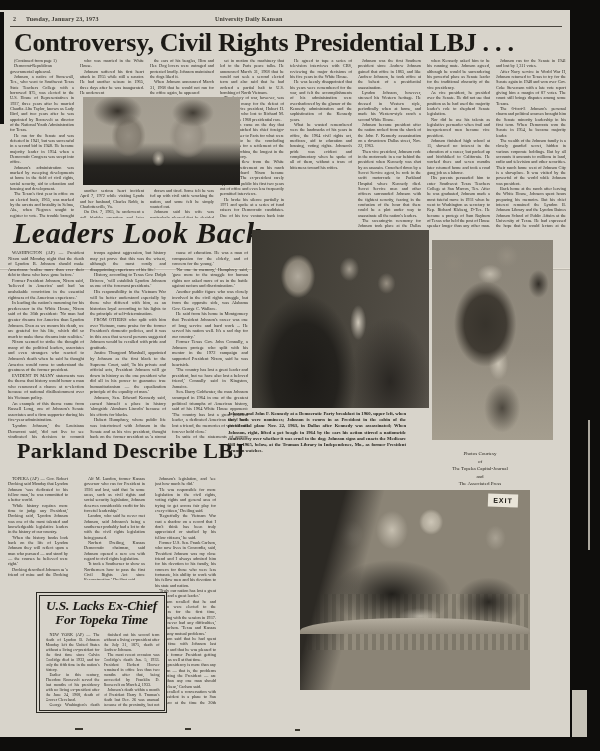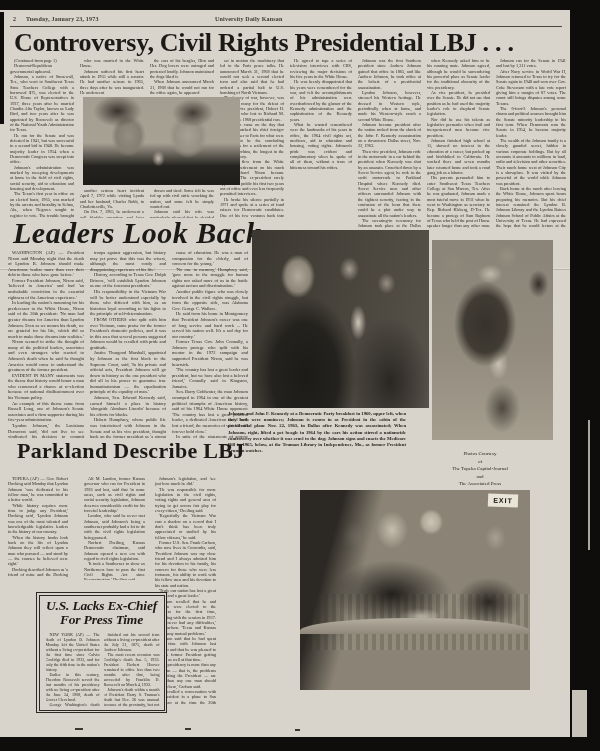--- a/index.html
+++ b/index.html
@@ -255,21 +255,21 @@
     <p>Carlson recalled that he and Johnson were elected to the Congress for the first time, beginning with the session in 1937.</p>
     <p>'We never had any difficulties,' said Carlson. 'Texas and Kansas have many mutual problems.'</p>
     <p>Carlson said that he had spent some time with Johnson last summer and that he was pleased to see the former President getting around as well at that time.</p>
     <p>'The presidency is more than any one man — that is, the problems confronting the President — are more than any one man should have to bear,' Carlson said.</p>
     <p>He recalled a conversation with the President in a plane to San Francisco at the time the 20th anniversary of the United Nations was observed.</p>
   </div>
 
 <div class="abs box-outer" style="left:12px;top:592px;width:126px;height:116px;margin-left:24px;">
   <div class="box-inner">
     <div class="box-head">U.S. Lacks Ex-Chief</div>
-    <div class="box-head" style="padding-top:0;">For Press Time</div>
+    <div class="box-head" style="padding-top:0;">For Topeka Time</div>
     <div class="abs col" style="left:6px;top:36px;width:54px;height:76px;font-size:4.1px;">
         <p>NEW YORK (AP) — The death of Lyndon B. Johnson Monday left the United States without a living ex-president for the first time since Calvin Coolidge died in 1933, and for only the fifth time in the nation's history.</p>
         <p>Earlier in this century, Theodore Roosevelt served the last months of his presidency with no living ex-president after the June 24, 1908, death of Grover Cleveland.</p>
         <p>George Washington's death Dec. 14, 1799, left his former vice president, John Adams, without a living predecessor. Again, Ulysses S. Grant</p>
       </div>
     <div class="abs col" style="left:64px;top:36px;width:56px;height:76px;font-size:4.1px;">
         <p>finished out his second term without a living ex-president after the July 31, 1875, death of Andrew Johnson.</p>
         <p>The most recent occasion was Coolidge's death Jan. 5, 1933. President Herbert Hoover remained in office less than two months after that, being succeeded by Franklin D. Roosevelt on March 4, 1933.</p>
         <p>Johnson's death within a month of President Harry S. Truman's death last Dec. 26 was unusual because of the proximity, but not unique. John Adams and Thomas Jefferson died on the same day, July 4, 1826.</p>
       </div>

